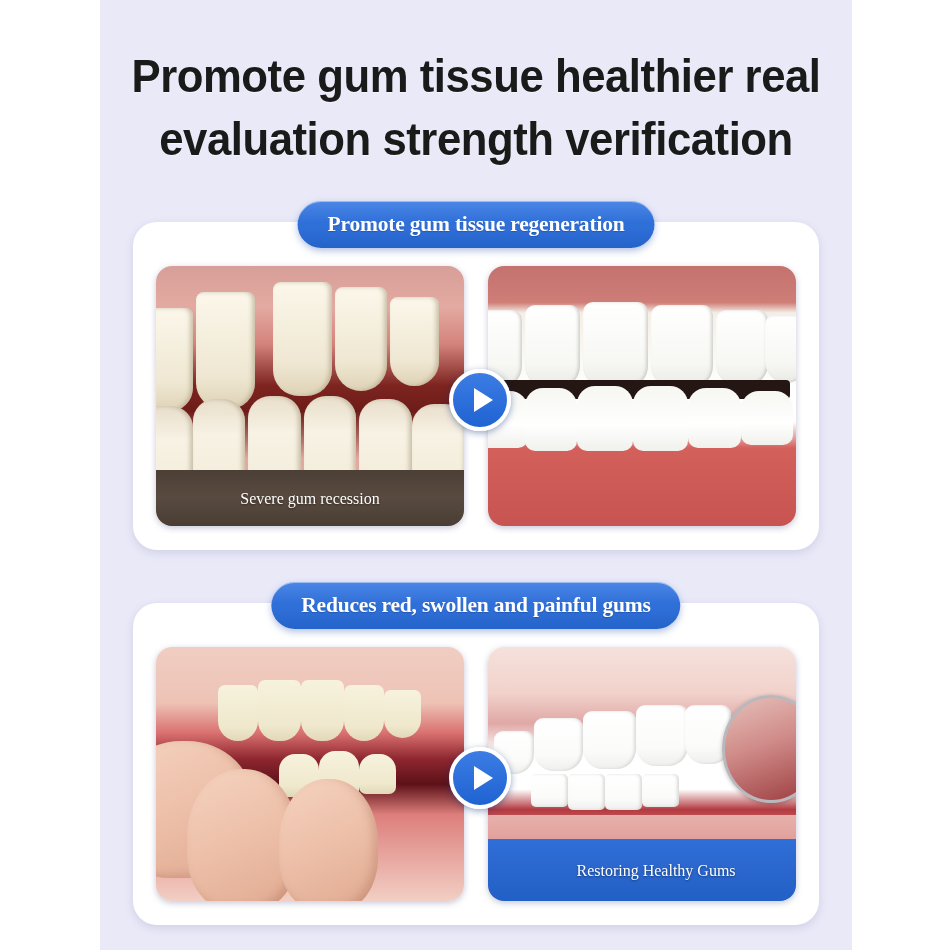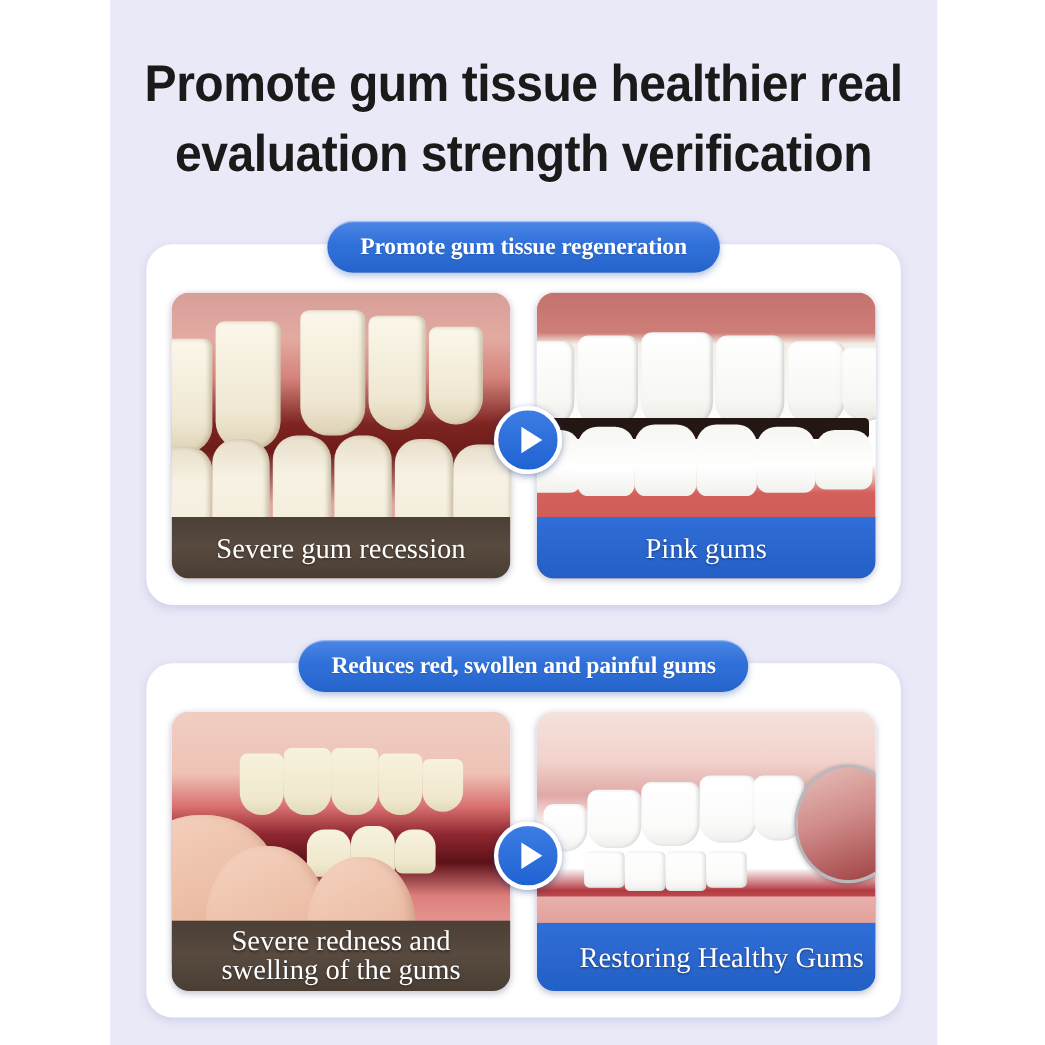--- a/index.html
+++ b/index.html
@@ -66,21 +66,21 @@
     position:relative;
     flex:1 1 0;
     border-radius:16px;
     overflow:hidden;
     box-shadow:0 2px 6px rgba(90,95,140,.35);
   }
   .photo .art{position:absolute;inset:0;overflow:hidden;}
   .cap{
     position:absolute;left:0;right:0;bottom:0;
     color:#ffffff;
-    font-size:26px;
+    font-size:16px;
     line-height:27px;
     text-align:center;
     display:flex;align-items:center;justify-content:center;
     text-shadow:0 1px 2px rgba(0,0,0,.45);
   }
   .cap.before{
     background:linear-gradient(180deg,#4b3f36 0%,#584a3f 48%,#4a3e34 100%);
   }
   .cap.after{
     background:linear-gradient(180deg,#2f6fd8 0%,#2a66cd 50%,#2160c6 100%);
@@ -177,23 +177,20 @@
               <div class="tooth" style="left:90%;top:19%;width:14%;height:26%;"></div>
               <div class="gap" style="left:2%;top:44%;width:96%;height:7%;border-radius:4px;"></div>
               <div class="lowt" style="left:-4%;top:48%;width:17%;height:22%;"></div>
               <div class="lowt" style="left:12%;top:47%;width:17%;height:24%;"></div>
               <div class="lowt" style="left:29%;top:46%;width:18%;height:25%;"></div>
               <div class="lowt" style="left:47%;top:46%;width:18%;height:25%;"></div>
               <div class="lowt" style="left:65%;top:47%;width:17%;height:23%;"></div>
               <div class="lowt" style="left:82%;top:48%;width:17%;height:21%;"></div>
             </div>
           </div>
-          <div class="cap after" style="height:56px;">
-            <span class="txt">Pink gums</span>
-          </div>
         </div>
       </div>
 
       <div class="play" style="top:174px;">
         <i></i>
       </div>
     </div>
   </div>
 
   <div class="section" style="top:0;">
@@ -212,24 +209,20 @@
               <div class="tooth" style="left:61%;top:15%;width:13%;height:22%;"></div>
               <div class="tooth" style="left:74%;top:17%;width:12%;height:19%;"></div>
               <div class="tooth" style="left:40%;top:42%;width:13%;height:17%;border-radius:16px 16px 7px 7px;"></div>
               <div class="tooth" style="left:53%;top:41%;width:13%;height:18%;border-radius:16px 16px 7px 7px;"></div>
               <div class="tooth" style="left:66%;top:42%;width:12%;height:16%;border-radius:16px 16px 7px 7px;"></div>
               <div class="finger" style="left:-14%;top:37%;width:46%;height:54%;"></div>
               <div class="finger" style="left:10%;top:48%;width:36%;height:56%;"></div>
               <div class="finger" style="left:40%;top:52%;width:32%;height:52%;"></div>
             </div>
           </div>
-          <div class="cap before" style="height:64px;flex-direction:column;line-height:26px;">
-            <span class="txt">Severe redness and</span>
-            <span class="txt">swelling of the gums</span>
-          </div>
         </div>
 
         <div class="photo">
           <div class="art">
             <div class="mouth a4">
               <div class="tooth" style="left:2%;top:33%;width:13%;height:17%;"></div>
               <div class="tooth" style="left:15%;top:28%;width:16%;height:21%;"></div>
               <div class="tooth" style="left:31%;top:25%;width:17%;height:23%;"></div>
               <div class="tooth" style="left:48%;top:23%;width:17%;height:24%;"></div>
               <div class="tooth" style="left:64%;top:23%;width:15%;height:23%;"></div>

